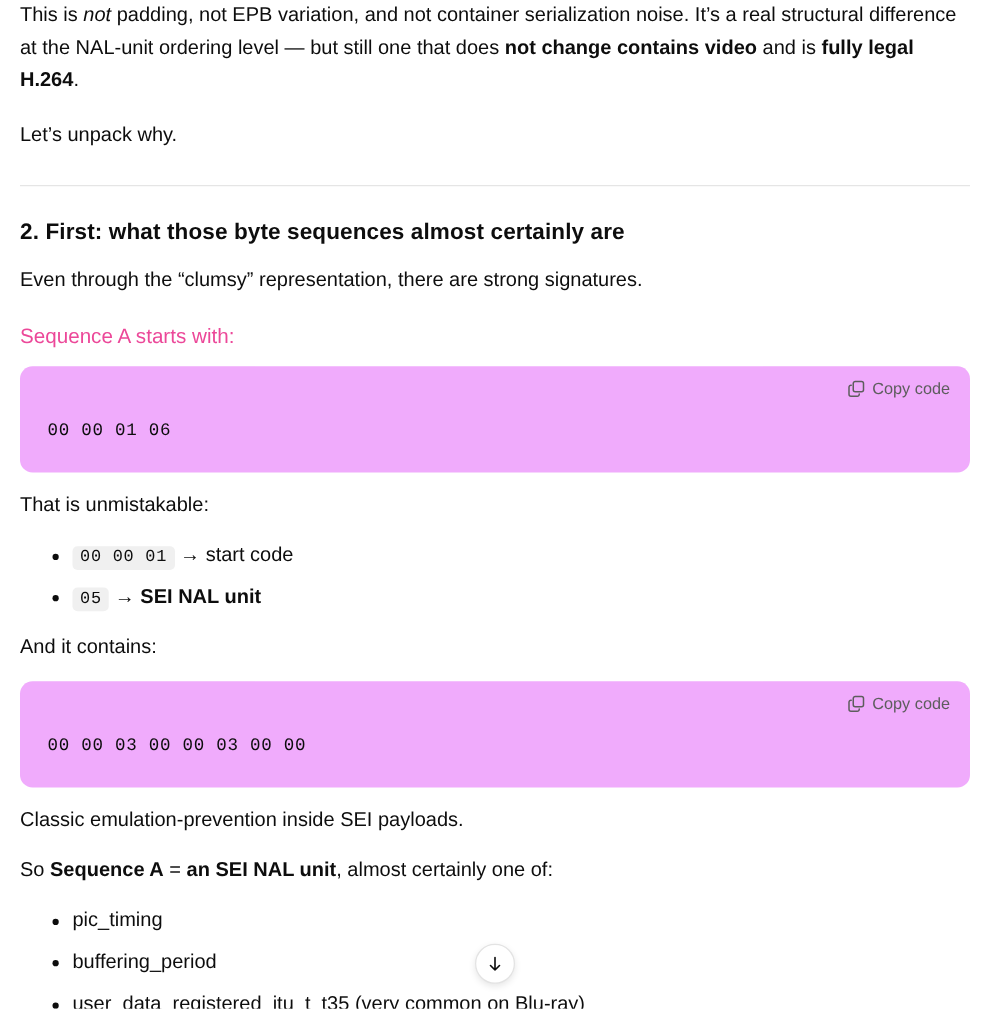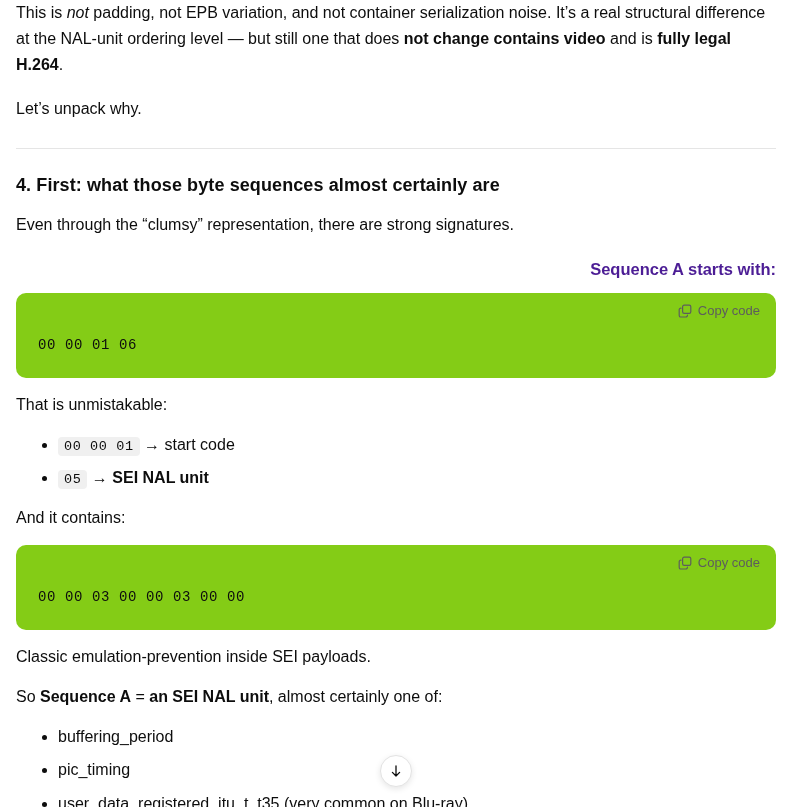--- a/index.html
+++ b/index.html
@@ -43,29 +43,28 @@
   h2.section-heading {
     font-size: 18px;
     font-weight: 700;
     line-height: 1.4;
     margin: 0 0 14px 0;
     color: #0d0d0d;
     letter-spacing: 0.1px;
   }
   h3.sub-heading {
     font-size: 16.5px;
-    font-weight: 700;
+    font-weight: 400;
     line-height: 1.4;
     margin: 20px 0 12px 0;
-    color: #4c1d95;
-    text-align: right;
+    color: #ec4899;
   }
 
   .codeblock {
-    background: #84cc16;
+    background: #f0abfc;
     border-radius: 10px;
     margin: 0 0 14px 0;
     overflow: hidden;
     position: relative;
   }
   .codeblock-header {
     height: 36px;
     display: flex;
     align-items: center;
     justify-content: flex-end;
@@ -157,21 +156,21 @@
 
 <div class="content-wrap">
 <div class="page">
 
   <p class="para"><span>This is </span><em class="italic">not</em><span> padding, not EPB variation, and not container serialization noise. It’s a real structural difference at the NAL-unit ordering level — but still one that does </span><strong class="bold">not change contains video</strong><span> and is </span><strong class="bold">fully legal H.264</strong><span>.</span></p>
 
   <p class="para">Let’s unpack why.</p>
 
   <hr class="divider">
 
-  <h2 class="section-heading">4. First: what those byte sequences almost certainly are</h2>
+  <h2 class="section-heading">2. First: what those byte sequences almost certainly are</h2>
 
   <p class="para-tight">Even through the “clumsy” representation, there are strong signatures.</p>
 
   <h3 class="sub-heading">Sequence A starts with:</h3>
 
   <div class="codeblock">
     <div class="codeblock-header">
       <button class="copy-btn">
         <span class="copy-icon">
           <svg width="14" height="14" viewBox="0 0 14 14" fill="none" xmlns="http://www.w3.org/2000/svg">
@@ -207,22 +206,22 @@
       </button>
     </div>
     <div class="codeblock-body">00 00 03 00 00 03 00 00</div>
   </div>
 
   <p class="para-tight">Classic emulation-prevention inside SEI payloads.</p>
 
   <p class="para-tight"><span>So </span><strong class="bold">Sequence A</strong><span> = </span><strong class="bold">an SEI NAL unit</strong><span>, almost certainly one of:</span></p>
 
   <ul class="bullets">
+    <li>pic_timing</li>
     <li>buffering_period</li>
-    <li>pic_timing</li>
     <li>user_data_registered_itu_t_t35 (very common on Blu-ray)</li>
 
   </ul>
 
 </div>
 
 <div class="scroll-btn">
   <svg width="16" height="16" viewBox="0 0 16 16" fill="none" xmlns="http://www.w3.org/2000/svg">
     <path d="M8 3v10M8 13l-3.6-3.6M8 13l3.6-3.6" stroke="#0d0d0d" stroke-width="1.3" stroke-linecap="round" stroke-linejoin="round"></path>
   </svg>

